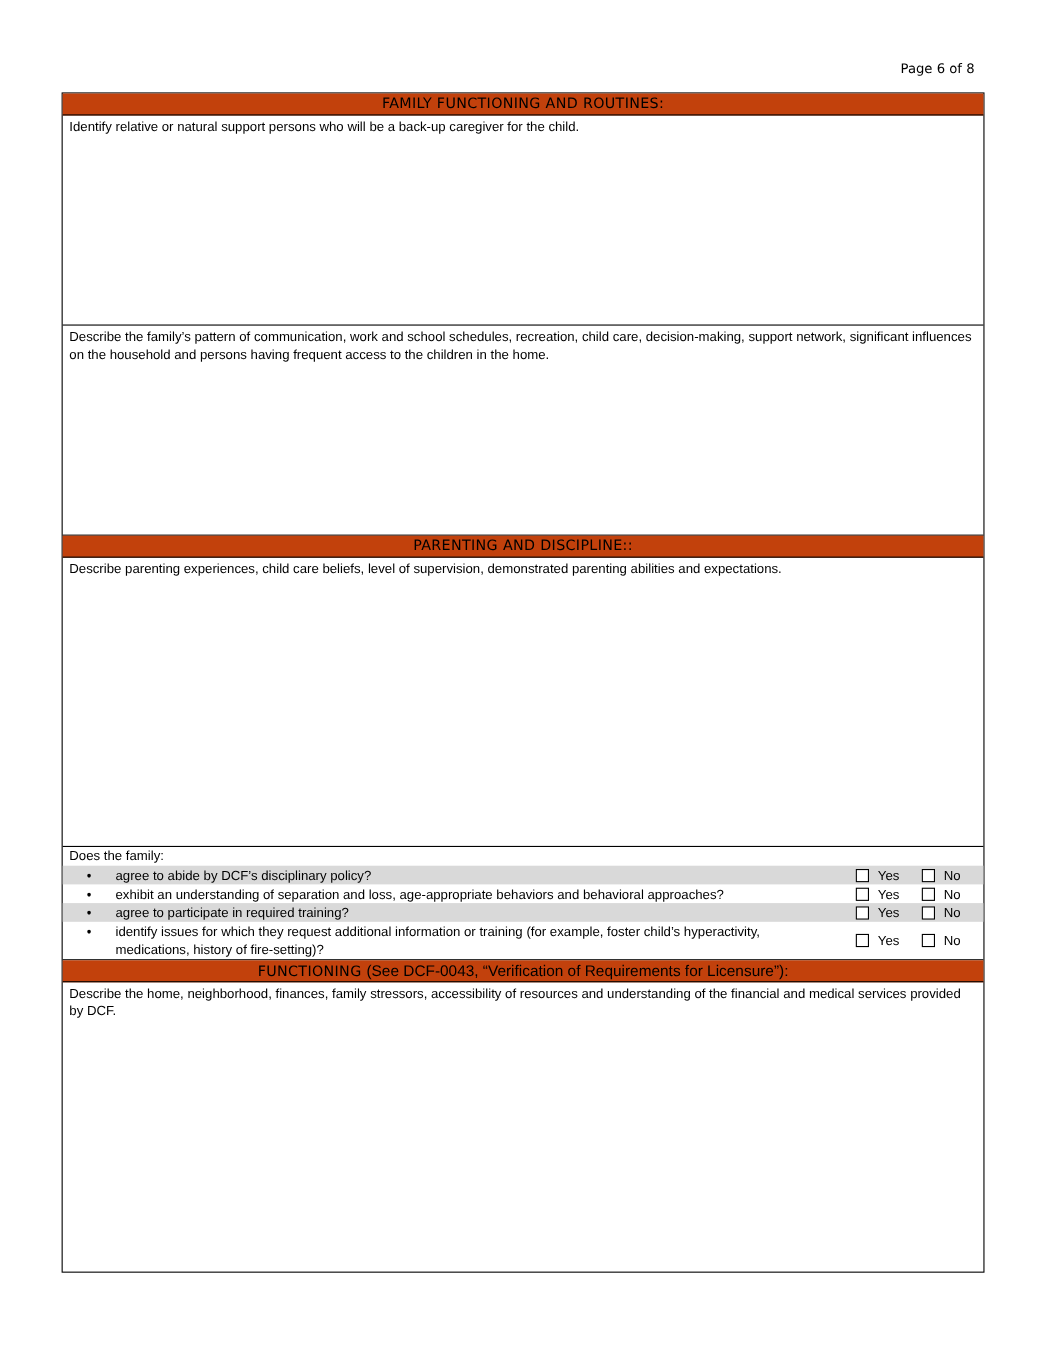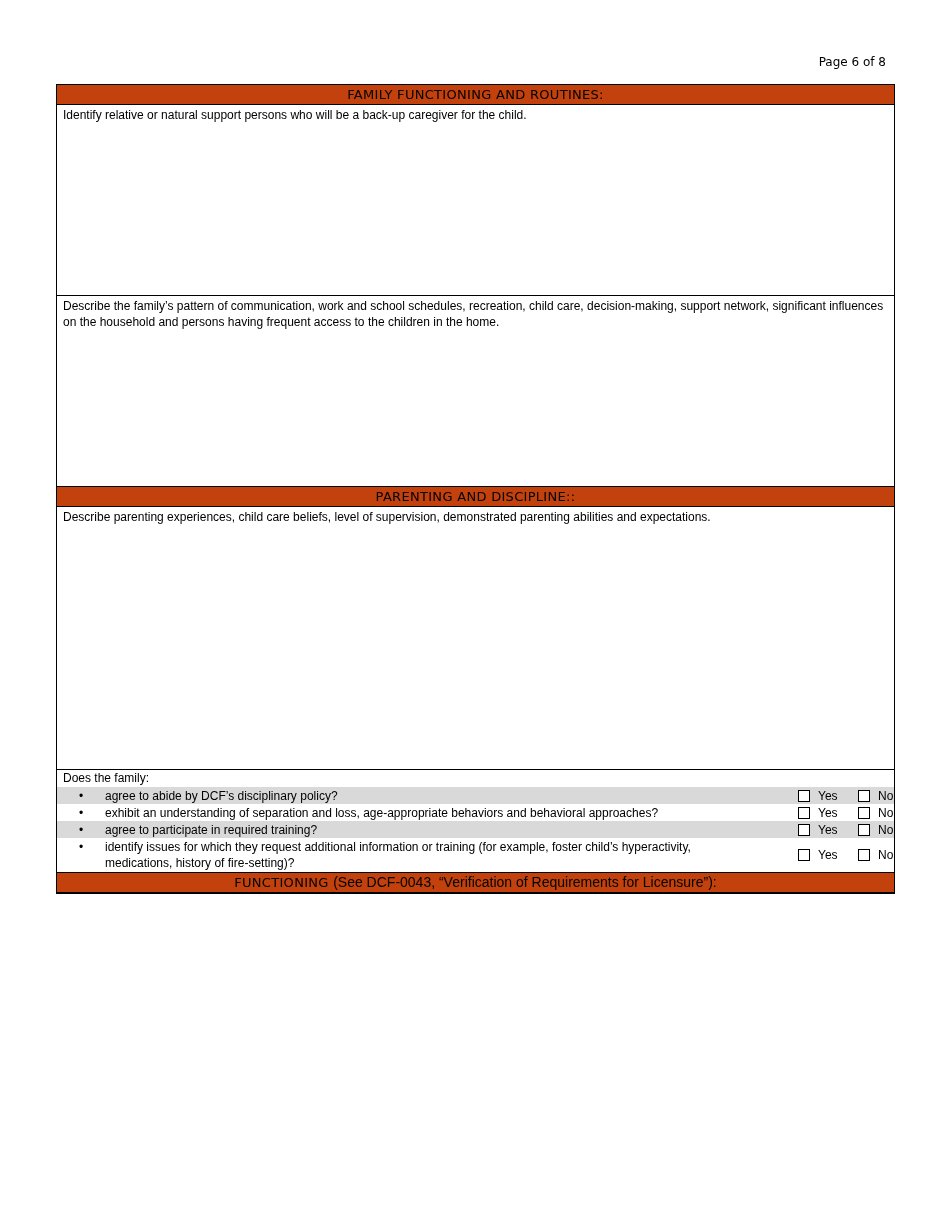--- a/index.html
+++ b/index.html
@@ -8,21 +8,21 @@
   .form { position: absolute; left: 56px; top: 84px; width: 837px; border: 1px solid #000; }
   .hdr { height: 19px; background: #c2410c; border-bottom: 1px solid #000; text-align: center; font-family: "DejaVu Sans", sans-serif; font-size: 13px; line-height: 19px; letter-spacing: 0.3px; }
   .hdr .arial { font-family: "Liberation Sans", sans-serif; font-size: 14px; letter-spacing: 0; }
   .desc { border-bottom: 1px solid #000; padding: 2px 6px; font-size: 12px; line-height: 16px; box-sizing: border-box; }
   .desc.last { border-bottom: none; }
   .intro { font-size: 12px; line-height: 16px; padding: 0 6px; height: 17px; }
   .brow { display: flex; align-items: center; font-size: 12px; line-height: 16px; position: relative; }
   .brow.gray { background: #d9d9d9; }
   .bullet { width: 48px; text-align: center; flex: none; font-size: 12px; }
   .btext { flex: 1; padding-right: 32px; }
-  .yn { display: flex; align-items: flex-start; flex: none; width: 96px; }
+  .yn { display: flex; align-items: flex-start; flex: none; width: 116px; }
   .chk { width: 12px; height: 12px; border: 1px solid #000; background: #fff; box-sizing: border-box; margin-right: 8px; display: inline-block; cursor: pointer; }
   .yn-label { display: inline-block; }
   .yes-wrap { display: flex; align-items: center; width: 60px; }
   .no-wrap { display: flex; align-items: center; }
   .qblock { border-bottom: 1px solid #000; }
 </style>
 </head>
 <body>
 
 <div class="page-num">Page 6 of 8</div>
@@ -106,14 +106,17 @@
             <span class="yn-label">No</span>
           </span>
       </span>
     </div>
   </div>
 
   <div class="hdr">
     <span>FUNCTIONING </span><span class="arial">(See DCF-0043, “Verification of Requirements for Licensure”):</span>
   </div>
 
+  <div class="desc last" style="height:263px;">
+    <span>Describe the home, neighborhood, finances, family stressors, accessibility of resources and understanding of the financial and medical services provided by DCF.</span>
+  </div>
 
 </div>
 
 </body></html>

